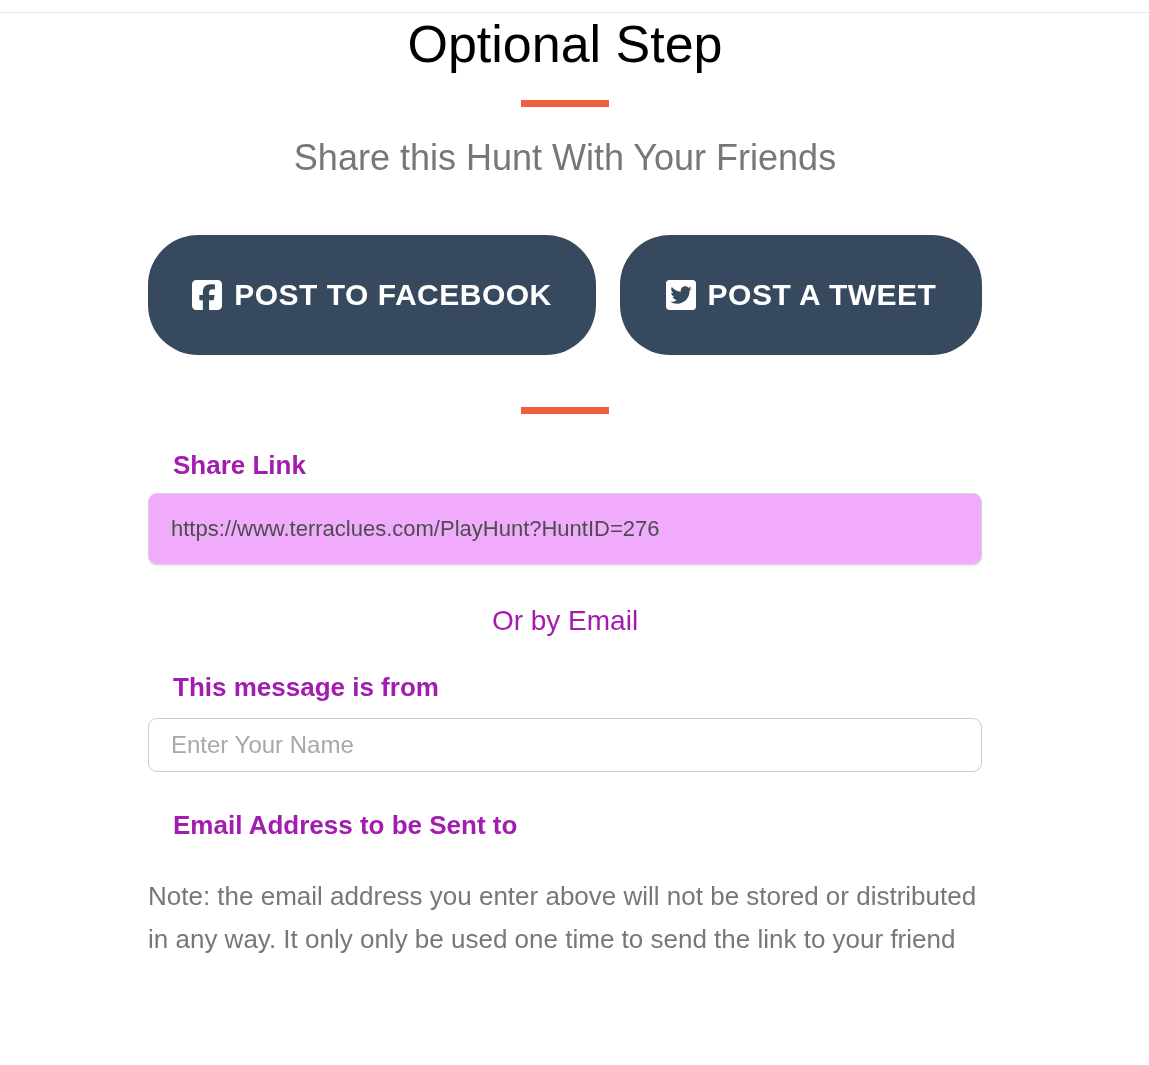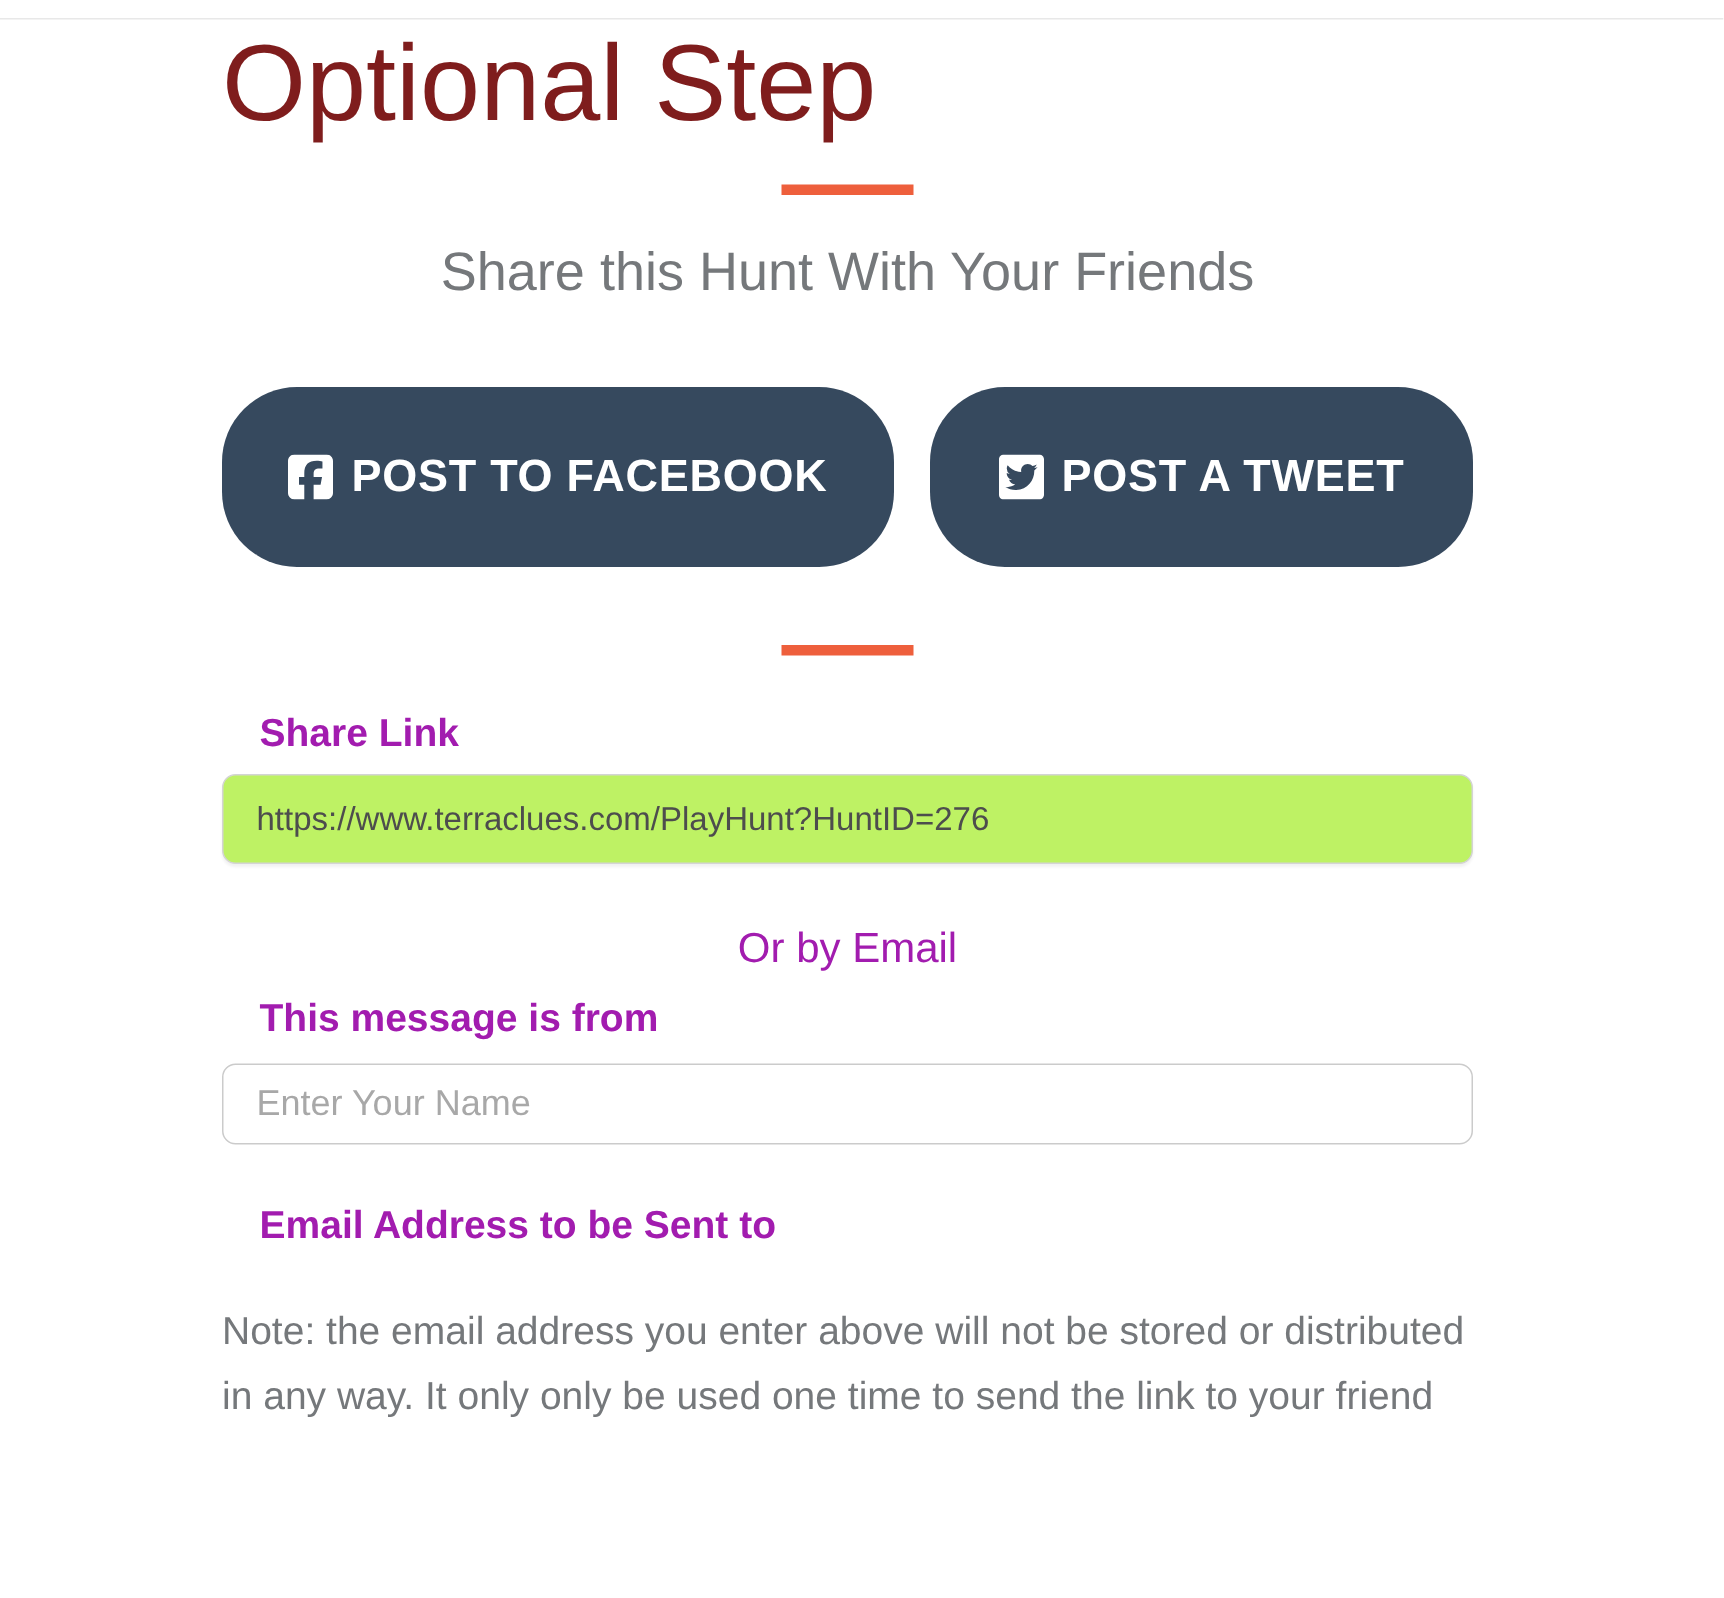--- a/index.html
+++ b/index.html
@@ -15,25 +15,25 @@
     margin-top: 12px;
     border-top: 1px solid #e8e8e8;
     width: 100%;
   }
   .container {
     width: 834px;
     margin-left: 148px;
   }
   h1.page-title {
     margin: 2px 0 0 0;
-    text-align: left;
-    font-size: 72px;
+    text-align: center;
+    font-size: 52px;
     font-weight: 400;
     line-height: 1.15;
-    color: #7f1d1d;
+    color: #000000;
   }
   .accent-divider {
     width: 88px;
     height: 7px;
     background: #ee5f3c;
     margin: 25px auto 0 auto;
   }
   .accent-divider.second { margin-top: 52px; }
   .subtitle {
     margin: 32px 0 0 0;
@@ -69,41 +69,41 @@
   .social-btn .icon { display: inline-flex; align-items: center; }
   .field-label {
     display: block;
     margin: 36px 0 0 0;
     padding-left: 25px;
     font-size: 26px;
     font-weight: 700;
     line-height: 30px;
     color: #a21caf;
   }
-  .field-label.tight { margin-top: 12px; }
+  .field-label.tight { margin-top: 32px; }
   .field-label.mid { margin-top: 38px; }
   input.text-field {
     display: block;
     width: 100%;
     margin-top: 16px;
     height: 54px;
     border: 1px solid #cbcbcb;
     border-radius: 9px;
     padding: 0 22px;
     font-family: "Liberation Sans", sans-serif;
     font-size: 24px;
     color: #1d4ed8;
     background: #ffffff;
     outline: none;
   }
   input.text-field::placeholder { color: #a8a8a8; opacity: 1; }
   input.share-field {
     margin-top: 13px;
-    height: 60px;
-    background: #bef264;
+    height: 72px;
+    background: #f0abfc;
     border: 1px solid #d4d4d4;
     font-size: 22px;
     color: #4d4d4d;
     box-shadow: 0 2px 2px rgba(0,0,0,0.06);
   }
   .section-heading {
     margin: 37px 0 0 0;
     text-align: center;
     font-size: 28px;
     line-height: 38px;

